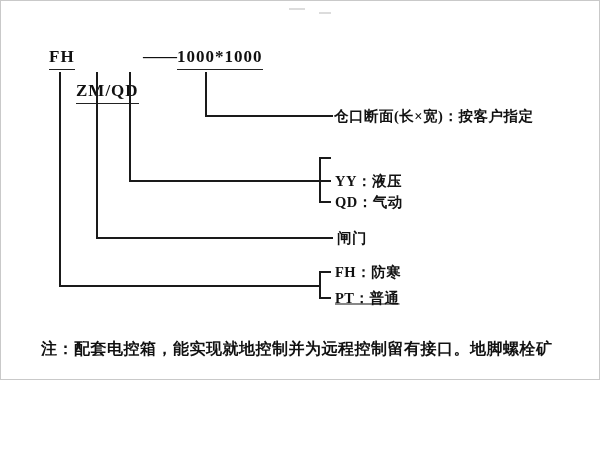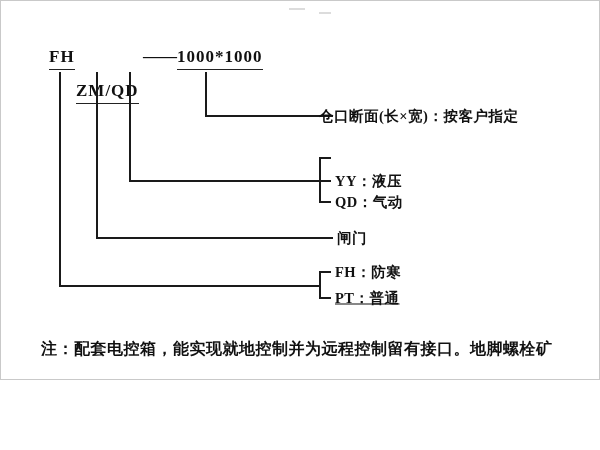--- a/index.html
+++ b/index.html
@@ -75,21 +75,21 @@
 
   <div class="ln v" style="left:318px;top:156px;height:46px;"></div>
   <div class="ln h" style="left:318px;top:156px;width:12px;"></div>
   <div class="ln h" style="left:318px;top:179px;width:12px;"></div>
   <div class="ln h" style="left:318px;top:200px;width:12px;"></div>
 
   <div class="ln v" style="left:318px;top:270px;height:28px;"></div>
   <div class="ln h" style="left:318px;top:270px;width:12px;"></div>
   <div class="ln h" style="left:318px;top:296px;width:12px;"></div>
 
-  <div class="lbl" style="left:318px;top:115px;">仓口断面(长×宽)：按客户指定</div>
+  <div class="lbl" style="left:333px;top:115px;">仓口断面(长×宽)：按客户指定</div>
 
   <div class="lbl" style="left:334px;top:180px;">YY：液压</div>
   <div class="lbl" style="left:334px;top:201px;">QD：气动</div>
 
   <div class="lbl" style="left:336px;top:237px;">闸门</div>
 
   <div class="lbl" style="left:334px;top:271px;text-align:center;">FH：防寒</div>
   <div class="lbl" style="left:334px;top:297px;text-decoration:underline;">PT：普通</div>
 
   <div class="note" style="left:40px;top:338px;">注：配套电控箱，能实现就地控制并为远程控制留有接口。地脚螺栓矿</div>

